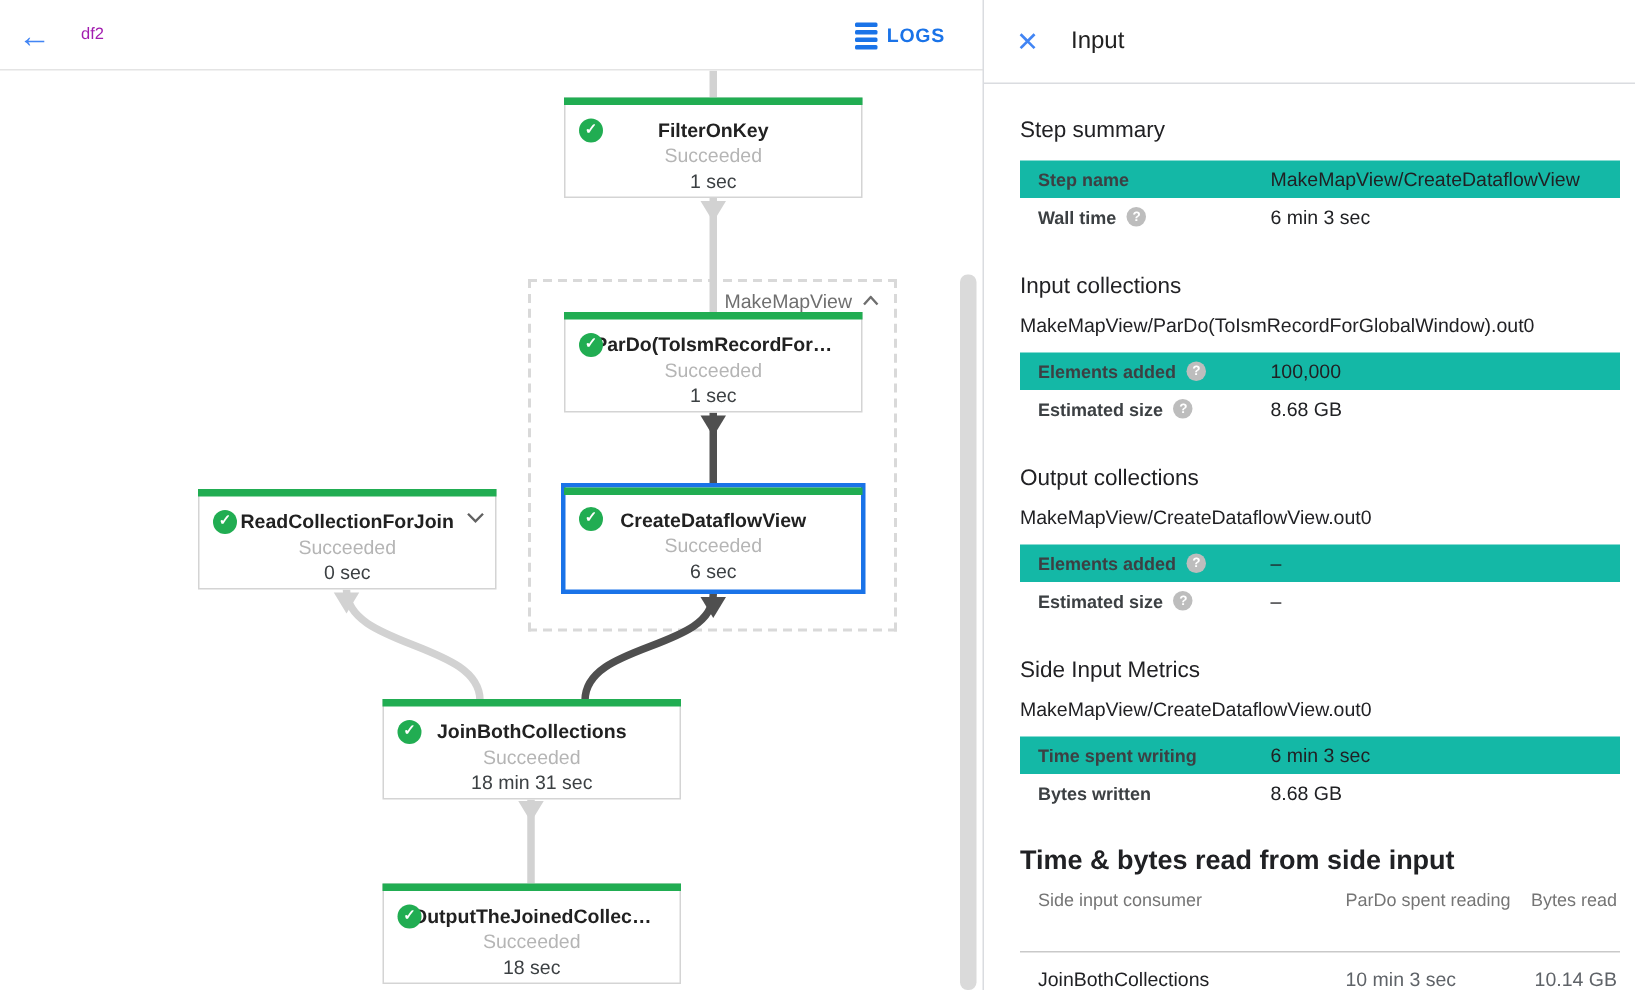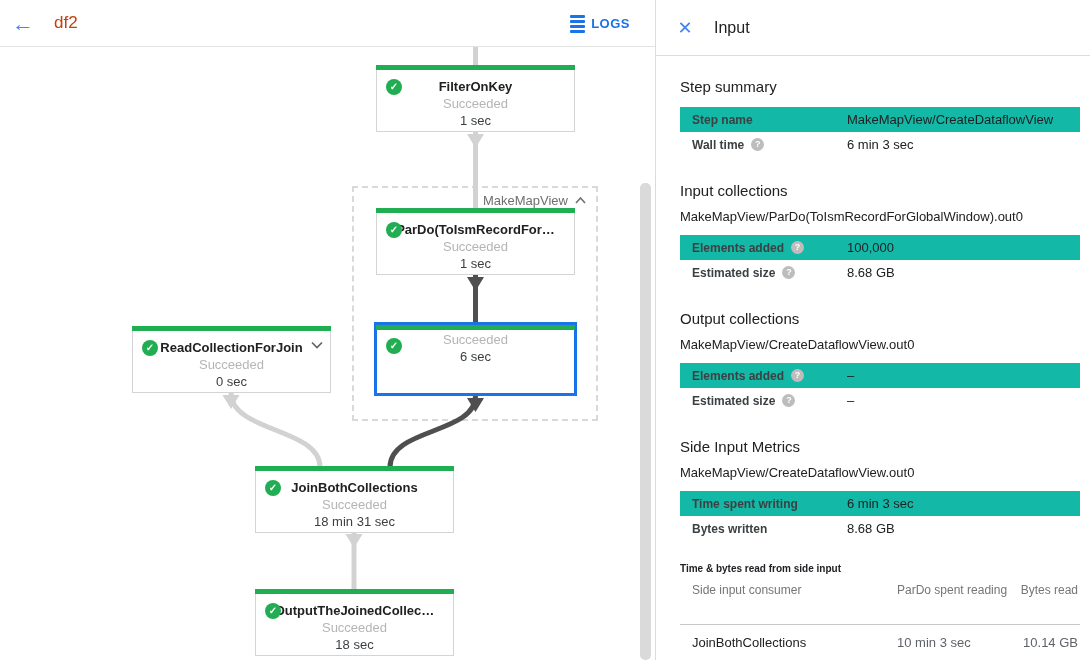--- a/index.html
+++ b/index.html
@@ -3,21 +3,21 @@
 <meta charset="utf-8">
 <style>
   * { box-sizing: border-box; margin: 0; padding: 0; }
   html,body { width:1090px; height:660px; overflow:hidden; background:#fff;
               font-family:"Liberation Sans", sans-serif; color:#202124; }
 
   
   .topbar { position:absolute; left:0; top:0; width:656px; height:47px; background:#fff;
             border-bottom:1px solid #e4e4e4; display:flex; align-items:center; z-index:5; }
   .back-btn { width:46px; text-align:center; font-size:22px; color:#4285f4; cursor:pointer; line-height:47px; }
-  .job-title { font-size:17px; color:#c2410c; margin-left:8px; }
+  .job-title { font-size:11px; color:#a21caf; margin-left:8px; }
   .logs-btn { position:absolute; right:26px; top:0; height:47px; display:flex; align-items:center;
               gap:6px; color:#1a73e8; font-size:13px; font-weight:bold; letter-spacing:.5px; cursor:pointer; }
   .logs-icon { display:inline-flex; flex-direction:column; gap:2px; }
   .logs-icon i { display:block; width:15px; height:3px; background:#1a73e8; border-radius:1px; }
 
   
   .graph { position:absolute; left:0; top:0; width:655px; height:660px; background:#fff; }
   .edges { position:absolute; left:0; top:0; z-index:2; pointer-events:none; }
 
   .group { position:absolute; left:352px; top:186px; width:246px; height:235px;
@@ -53,21 +53,21 @@
   .collection-name { font-size:13px; color:#212124; margin:-2px 0 11px 0; }
 
   .prow { position:relative; display:flex; align-items:center; height:25px; padding-left:12px; }
   .prow.shaded { background:#14b8a6; }
   .plabel { font-size:12px; font-weight:bold; color:#3c4043; }
   .phelp { width:13px; height:13px; border-radius:50%; background:#bdbdbd; color:#fff; font-size:9px;
            font-weight:bold; line-height:13px; text-align:center; margin-left:7px; }
   .pvalue { position:absolute; left:167px; font-size:13px; color:#202124; }
 
   .stable { margin-top:22px; }
-  .stable-heading { font-size:10px; font-weight:bold; color:#202124; margin-bottom:9px; }
+  .stable-heading { font-size:18px; font-weight:bold; color:#202124; margin-bottom:9px; }
   .srow { display:flex; padding-left:12px; }
   .srow .c1 { width:205px; }
   .srow .c2 { width:118px; }
   .srow .c3 { flex:1; text-align:right; padding-right:2px; }
   .shead { font-size:12px; color:#757575; padding-bottom:27px; border-bottom:1px solid #c9c9c9; }
   .sdata { font-size:13px; padding-top:10px; padding-bottom:11px; border-bottom:1px solid #e6e6e6; }
   .sdata .c1 { color:#202124; }
   .sdata .c2, .sdata .c3 { color:#5f6368; }
 </style>
 </head>
@@ -110,20 +110,21 @@
     <div class="node-bar"></div>
     <span class="check">✓</span>
     <div class="node-title">ParDo(ToIsmRecordFor…</div>
     <div class="node-status">Succeeded</div>
     <div class="node-time">1 sec</div>
   </div>
 
   <div class="node selected" style="left:374px; top:322px;">
     <div class="node-bar"></div>
     <span class="check">✓</span>
+    <div class="node-title">CreateDataflowView</div>
     <div class="node-status">Succeeded</div>
     <div class="node-time">6 sec</div>
   </div>
 
   <div class="node" style="left:132px; top:326px;">
     <div class="node-bar"></div>
     <span class="check">✓</span>
     <svg class="node-chevron" width="12" height="8" viewBox="0 0 12 8">
       <polyline points="1,1.5 6,6.5 11,1.5" fill="none" stroke="#616161" stroke-width="1.6"></polyline>
     </svg>

